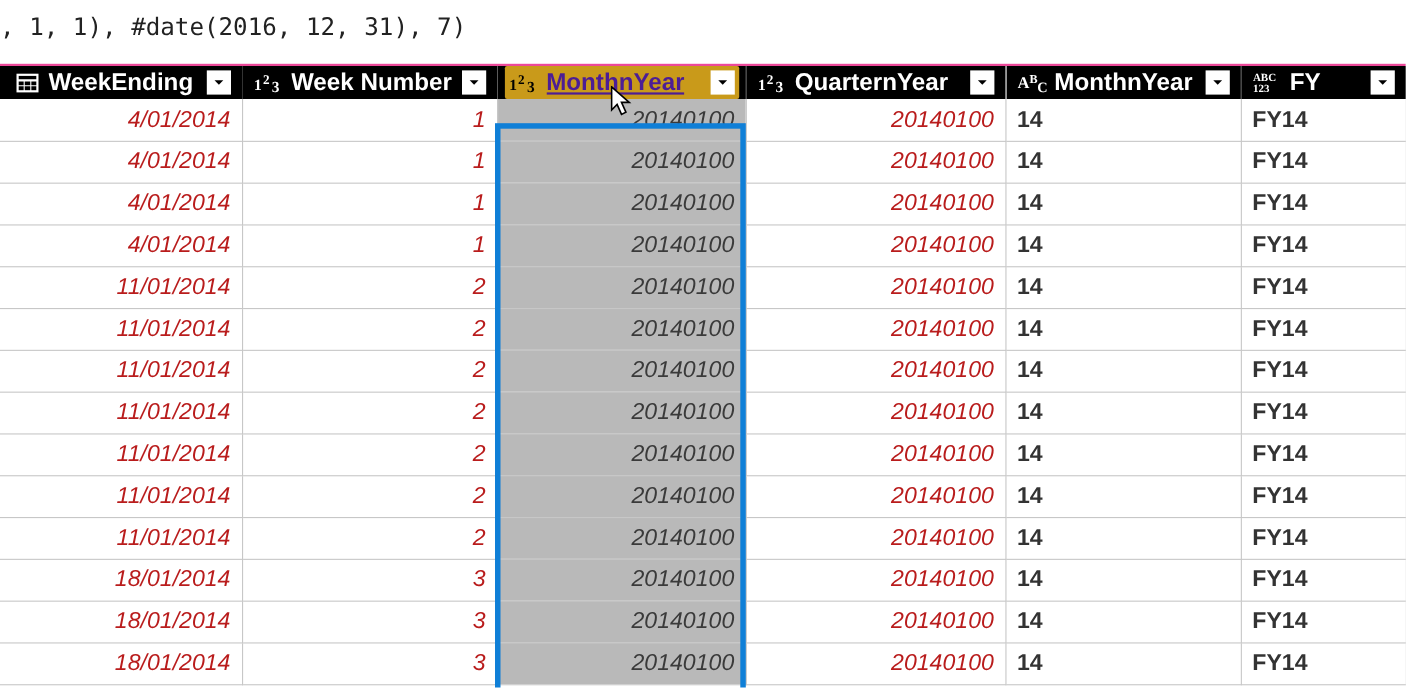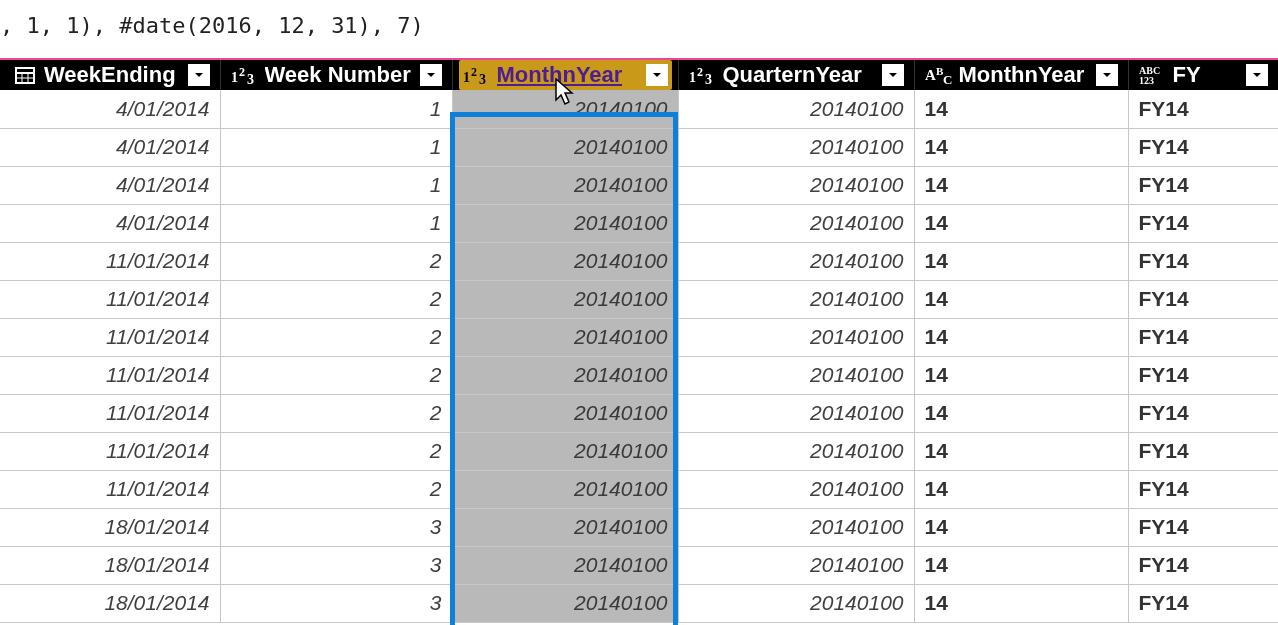--- a/index.html
+++ b/index.html
@@ -87,21 +87,21 @@
     tbody td {
       border-bottom: 1px solid #c7c7c7;
       border-right: 1px solid #c7c7c7;
       font-size: 21px;
       padding: 6px 10px 6px 10px;
       color: #333;
       background: #fff;
       height: 38px;
       white-space: nowrap;
     }
-    td.num-r { text-align: right; font-style: italic; color: #404040; }
+    td.num-r { text-align: right; font-style: italic; color: #b91c1c; }
     td.txt-l { text-align: left; font-style: normal; font-weight: bold; }
     td.selcol {
       background: #b9b9b9;
       color: #3a3a3a;
     }
     .sel-overlay {
       position: absolute;
       border: 5px solid #0f7fd7;
       pointer-events: none;
       box-sizing: border-box;

